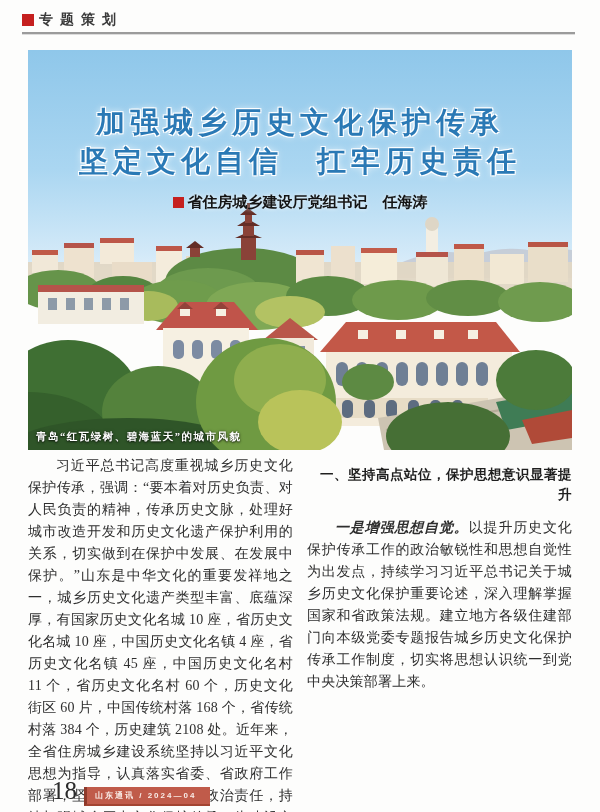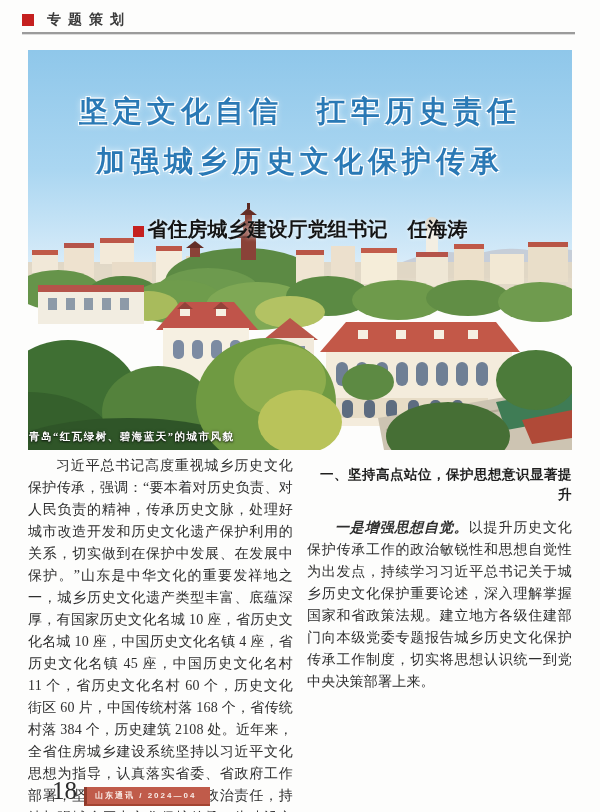--- a/index.html
+++ b/index.html
@@ -3,40 +3,40 @@
 <meta charset="utf-8">
 <style>
   html,body{margin:0;padding:0;background:#e9e9e9;}
   .page{
     position:relative;width:600px;height:812px;margin:0 auto;
     background:#fdfdfc;overflow:hidden;
     font-family:"Liberation Serif","DejaVu Serif",serif;color:#2e2e2e;
   }
   
   .hdr{position:absolute;left:22px;top:12px;right:25px;}
-  .hdr-row{display:flex;align-items:center;height:16px;gap:8px;}
+  .hdr-row{display:flex;align-items:center;height:16px;}
   .sq{display:inline-block;width:12px;height:12px;background:#c5201f;}
   .hdr-label{margin-left:5px;font-family:"Liberation Sans",sans-serif;
     font-weight:700;font-size:14px;letter-spacing:7px;color:#3a3a3a;}
   .hdr-rule{margin-top:4px;height:2px;background:#9b9b9b;border-bottom:1px solid #dcdcdc;}
   
   .photo{position:absolute;left:28px;top:50px;width:544px;height:400px;overflow:hidden;}
   .photo svg{display:block;width:100%;height:100%;}
   .title-block{position:absolute;left:0;top:42px;width:100%;text-align:center;}
   .title-line{
     margin:0;font-size:29px;font-weight:700;letter-spacing:5px;color:#2a79b5;
     line-height:1.35;
     text-shadow:-1px -1px 0 #fff,1px -1px 0 #fff,-1px 1px 0 #fff,1px 1px 0 #fff,0 0 7px rgba(255,255,255,.9);
   }
   .title-line2{margin-top:11px;}
-  .byline{margin-top:35px;font-size:20px;font-weight:700;color:#141414;
+  .byline{margin-top:12px;font-size:15px;font-weight:700;color:#141414;
     text-shadow:0 0 4px rgba(255,255,255,.8);}
   .byline .sq{width:11px;height:11px;vertical-align:-1px;margin-right:4px;}
   .caption{
-    position:absolute;left:1px;bottom:6px;color:#fff;font-size:10.5px;
+    position:absolute;left:8px;bottom:6px;color:#fff;font-size:10.5px;
     letter-spacing:1.5px;font-weight:700;
     text-shadow:0 1px 2px rgba(0,0,0,.7),0 0 3px rgba(0,0,0,.5);
   }
   
   .main{position:absolute;left:28px;top:455px;width:544px;display:flex;gap:14px;}
   .col{width:265px;font-size:14px;line-height:22px;text-align:justify;letter-spacing:.2px;}
   .col p{margin:0;text-indent:2em;}
   .sec-heading{
     margin:10px 0 12px;text-align:right;font-family:"Liberation Sans",sans-serif;
     font-weight:700;font-size:13.5px;color:#1f1f1f;letter-spacing:.5px;line-height:20px;
@@ -195,22 +195,22 @@
       <ellipse cx="100" cy="400" rx="120" ry="32" fill="#2f5528"></ellipse>
       <ellipse cx="238" cy="352" rx="70" ry="64" fill="#6f9a42"></ellipse>
       <ellipse cx="252" cy="330" rx="46" ry="36" fill="#8fae4e"></ellipse>
       <ellipse cx="272" cy="372" rx="42" ry="32" fill="#b9c35a"></ellipse>
       <ellipse cx="340" cy="332" rx="26" ry="18" fill="#5d8a43"></ellipse>
       <ellipse cx="420" cy="386" rx="62" ry="34" fill="#466f35"></ellipse>
       <ellipse cx="508" cy="330" rx="40" ry="30" fill="#4c7b3a"></ellipse>
     </svg>
 
     <div class="title-block">
+      <h1 class="title-line title-line2">加强城乡历史文化保护传承</h1>
       <h1 class="title-line">坚定文化自信　扛牢历史责任</h1>
-      <h1 class="title-line title-line2">加强城乡历史文化保护传承</h1>
       <div class="byline">
         <span class="sq"></span><span>省住房城乡建设厅党组书记　任海涛</span>
       </div>
     </div>
 
     <figcaption class="caption">青岛“红瓦绿树、碧海蓝天”的城市风貌</figcaption>
   </figure>
 
   <div class="main">
     <div class="col">

